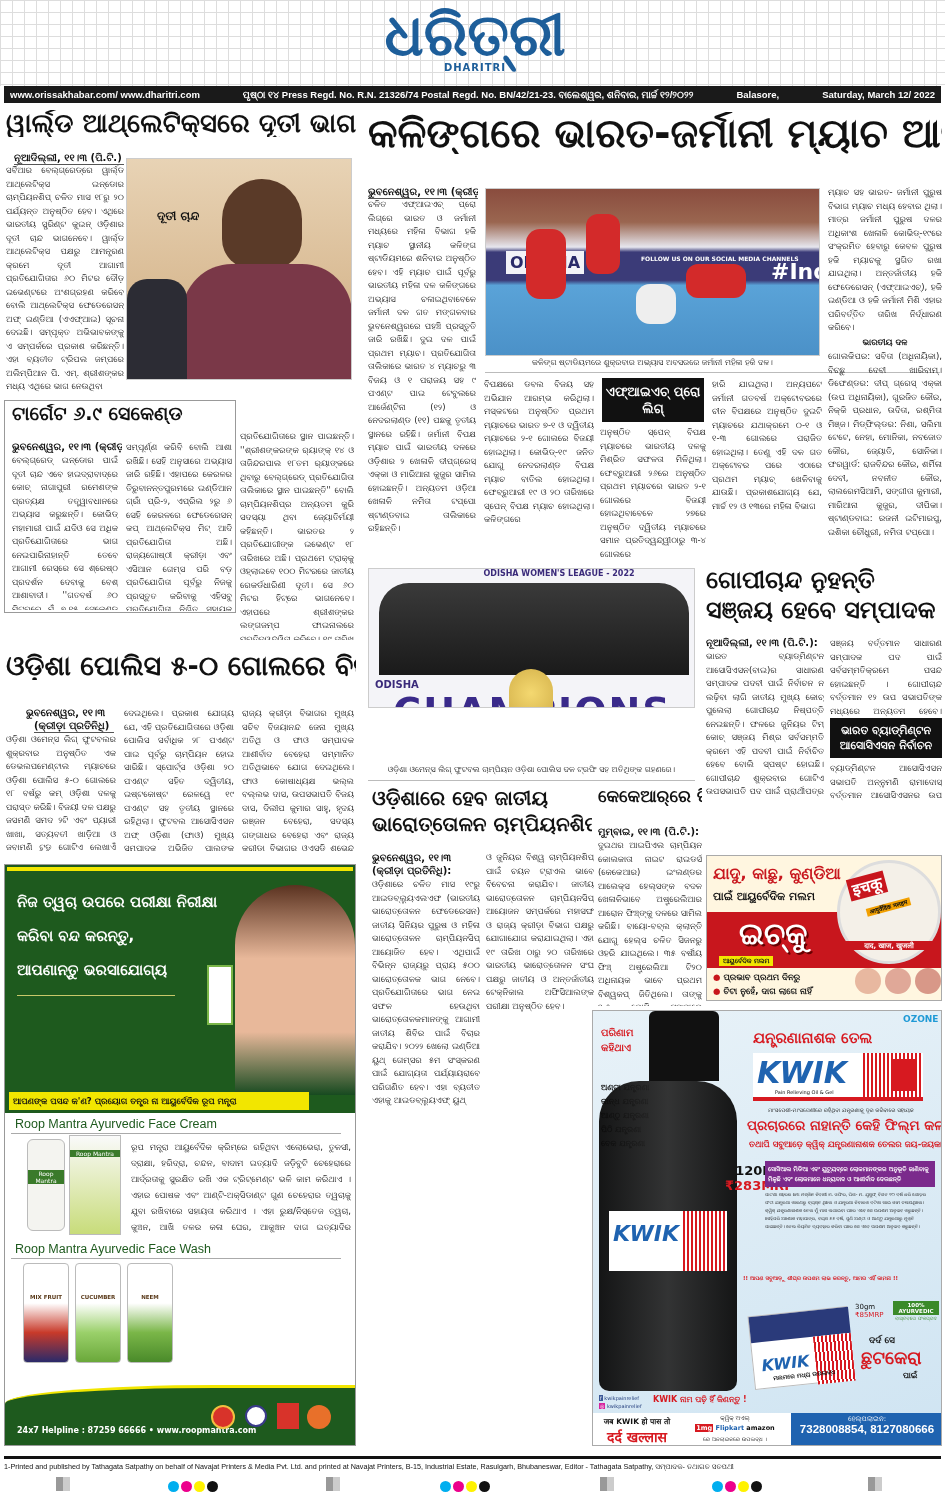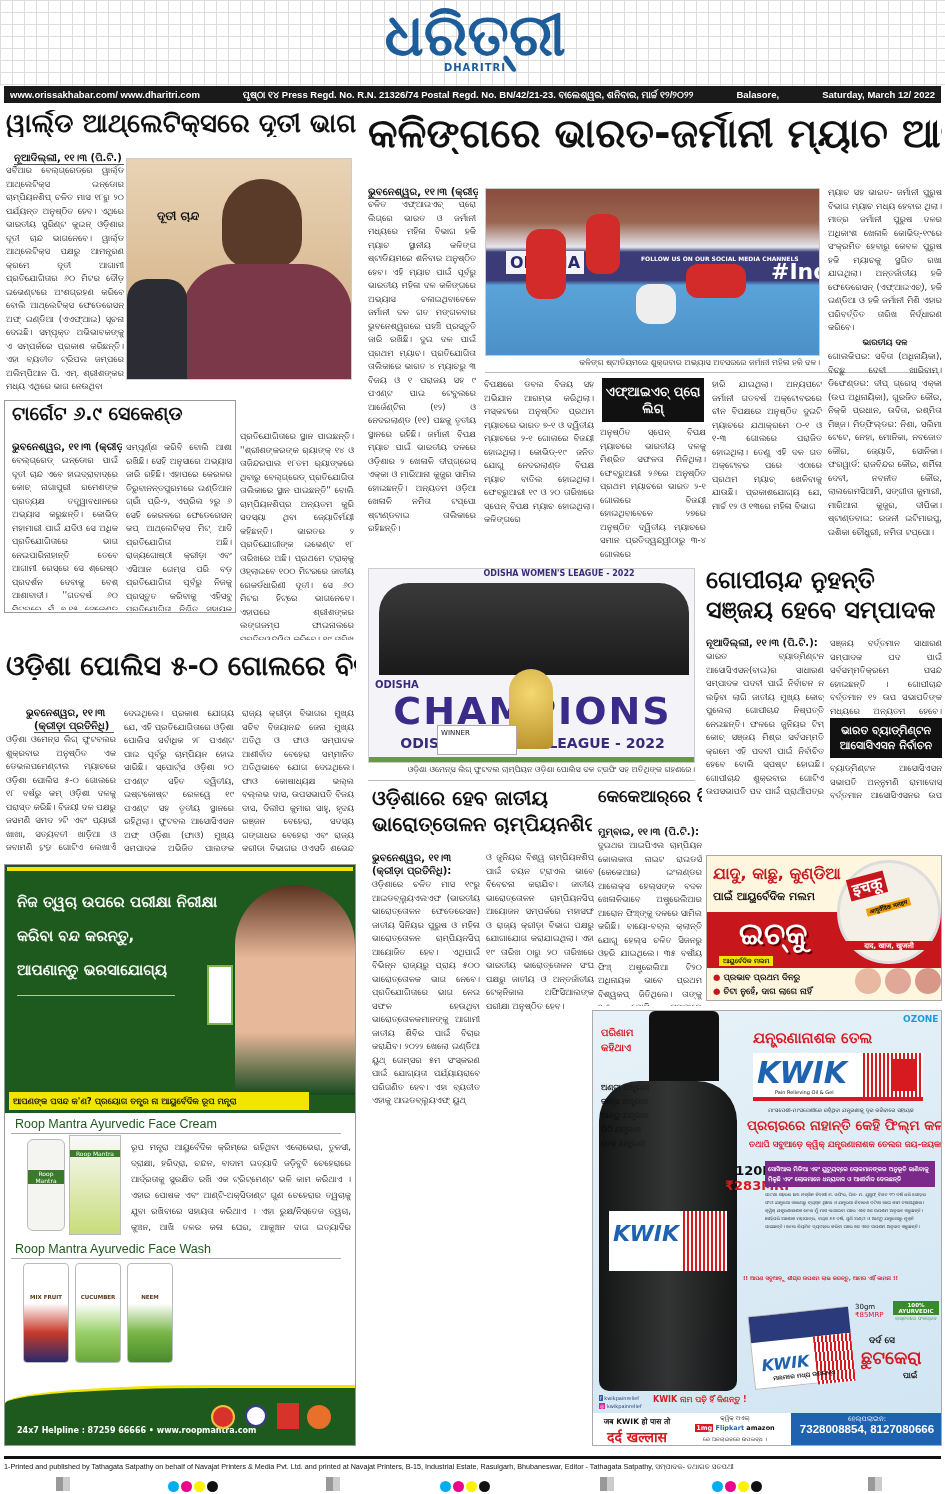--- a/index.html
+++ b/index.html
@@ -7,21 +7,21 @@
 .abs{position:absolute}
 .masthead{left:0;top:0;width:945px;height:86px;background-color:#fff;background-image:linear-gradient(#ddd 1px,transparent 1px),linear-gradient(90deg,#ddd 1px,transparent 1px);background-size:12px 12px}
 .logo{left:360px;top:2px;width:230px;height:82px;text-align:center}
 .logo .odia{font-size:58px;font-weight:bold;color:#1d5e9a;line-height:66px;font-family:"DejaVu Serif",serif}
 .logo .en{font-size:10px;font-weight:bold;color:#1d5e9a;letter-spacing:1px;margin-top:-6px}
 .infobar{left:4px;top:86px;width:937px;height:17px;background:#1a1a1a;color:#fff;font-family:"Liberation Sans",sans-serif;font-size:9.5px;font-weight:bold;display:flex;align-items:center;justify-content:space-between;padding:0 6px}
 .hl{font-family:"DejaVu Sans",sans-serif;font-weight:bold;color:#111;line-height:1.05;white-space:nowrap;overflow:hidden}
 .dateline{font-size:10px;font-weight:bold;white-space:nowrap;overflow:hidden}
 .body{font-size:8.5px;line-height:13.5px;color:#222;text-align:justify;overflow:hidden}
 .photo{overflow:hidden;border:1px solid #ccc}
-.caption{font-size:8px;text-align:right;color:#222;white-space:nowrap;overflow:hidden}
+.caption{font-size:8px;text-align:center;color:#222;white-space:nowrap;overflow:hidden}
 .rule{background:#bbb;height:1px}
 .boxhead{background:#111;color:#fff;font-weight:bold;text-align:center;display:flex;align-items:center;justify-content:center}
 .ad{overflow:hidden}
 .dot{width:11px;height:11px;border-radius:50%;display:inline-block;margin-right:2px}
 .sq{width:14px;height:14px;background:linear-gradient(90deg,#999 50%,#ccc 50%)}
 </style>
 </head>
 <body>
 
 <div class="abs masthead"></div>
@@ -76,21 +76,21 @@
 <div class="abs rule" style="left:485px;top:372px;width:455px;"></div>
 <div class="abs body" style="left:484px;top:378px;width:110px;height:190px;">ବିପକ୍ଷରେ ଡବଲ ବିଜୟ ସହ ଅଭିଯାନ ଆରମ୍ଭ କରିଥିଲା। ମସ୍କଟରେ ଅନୁଷ୍ଠିତ ପ୍ରଥମ ମ୍ୟାଚରେ ଭାରତ ୭-୧ ଓ ଦ୍ୱିତୀୟ ମ୍ୟାଚରେ ୨-୧ ଗୋଲରେ ବିଜୟୀ ହୋଇଥିଲା। କୋଭିଡ୍-୧୯ ଜନିତ ଯୋଗୁ ନେଦରଲାଣ୍ଡ ବିପକ୍ଷ ମ୍ୟାଚ ବାତିଲ ହୋଇଥିଲା। ଫେବ୍ରୁଆରୀ ୧୯ ଓ ୨୦ ତାରିଖରେ ସ୍ପେନ୍ ବିପକ୍ଷ ମ୍ୟାଚ ହୋଇଥିଲା। କଳିଙ୍ଗରେ</div>
 <div class="abs boxhead" style="left:602px;top:378px;width:102px;height:44px;font-size:13px;line-height:17px;padding:2px;">ଏଫ୍ଆଇଏଚ୍ ପ୍ରୋ ଲିଗ୍</div>
 <div class="abs body" style="left:600px;top:426px;width:106px;height:142px;">ଅନୁଷ୍ଠିତ ସ୍ପେନ୍ ବିପକ୍ଷ ମ୍ୟାଚରେ ଭାରତୀୟ ଦଳକୁ ମିଶ୍ରିତ ସଫଳତା ମିଳିଥିଲା। ଫେବ୍ରୁଆରୀ ୨୬ରେ ଅନୁଷ୍ଠିତ ପ୍ରଥମ ମ୍ୟାଚରେ ଭାରତ ୨-୧ ଗୋଲରେ ବିଜୟୀ ହୋଇଥିବାବେଳେ ୨୭ରେ ଅନୁଷ୍ଠିତ ଦ୍ୱିତୀୟ ମ୍ୟାଚରେ ସମାନ ପ୍ରତିଦ୍ୱନ୍ଦ୍ୱୀଠାରୁ ୩-୪ ଗୋଲରେ</div>
 <div class="abs body" style="left:712px;top:378px;width:110px;height:190px;">ହାରି ଯାଇଥିଲା। ଅନ୍ୟପଟେ ଜର୍ମାନୀ ଗତବର୍ଷ ଅକ୍ଟୋବରରେ ଚୀନ ବିପକ୍ଷରେ ଅନୁଷ୍ଠିତ ଦୁଇଟି ମ୍ୟାଚରେ ଯଥାକ୍ରମେ ୦-୧ ଓ ୧-୩ ଗୋଲରେ ପରାଜିତ ହୋଇଥିଲା। ତେଣୁ ଏହି ଦଳ ଗତ ଅକ୍ଟୋବର ପରେ ଏଠାରେ ପ୍ରଥମ ମ୍ୟାଚ୍ ଖେଳିବାକୁ ଯାଉଛି। ପ୍ରକାଶଯୋଗ୍ୟ ଯେ, ମାର୍ଚ୍ଚ ୧୨ ଓ ୧୩ରେ ମହିଳା ବିଭାଗ</div>
 <div class="abs body" style="left:828px;top:186px;width:114px;height:150px;">ମ୍ୟାଚ ସହ ଭାରତ- ଜର୍ମାନୀ ପୁରୁଷ ବିଭାଗ ମ୍ୟାଚ ମଧ୍ୟ ହେବାର ଥିଲା। ମାତ୍ର ଜର୍ମାନୀ ପୁରୁଷ ଦଳର ଅଧିକାଂଶ ଖେଳାଳି କୋଭିଡ୍-୧୯ରେ ସଂକ୍ରମିତ ହେବାରୁ କେବଳ ପୁରୁଷ ହକି ମ୍ୟାଚକୁ ସ୍ଥଗିତ ରଖା ଯାଇଥିଲା। ଅନ୍ତର୍ଜାତୀୟ ହକି ଫେଡେରେସନ୍ (ଏଫ୍ଆଇଏଚ୍), ହକି ଇଣ୍ଡିଆ ଓ ହକି ଜର୍ମାନୀ ମିଶି ଏହାର ପରିବର୍ତ୍ତିତ ତାରିଖ ନିର୍ଦ୍ଧାରଣ କରିବେ।</div>
 <div class="abs" style="left:828px;top:337px;width:114px;font-size:8.5px;font-weight:bold;text-align:center;">ଭାରତୀୟ ଦଳ</div>
 <div class="abs body" style="left:828px;top:350px;width:114px;height:218px;">ଗୋଲକିପର: ସବିତା (ଅଧିନାୟିକା), ବିଚ୍ଛୁ ଦେବୀ ଖାରିବାମ୍। ଡିଫେଣ୍ଡର: ଦୀପ୍ ଗ୍ରେସ୍ ଏକ୍କା (ଉପ ଅଧିନାୟିକା), ଗୁରଜିତ କୌର, ନିକ୍କି ପ୍ରଧାନ, ଉଦିତା, ରଶ୍ମିତା ମିଞ୍ଜ। ମିଡ୍‌ଫିଲ୍ଡର: ନିଶା, ସଲିମା ଟେଟେ, ନେହା, ମୋନିକା, ନବଜୋତ କୌର, ଜ୍ୟୋତି, ସୋନିକା। ଫରୱାର୍ଡ: ରାଜବିନ୍ଦର କୌର, ଶର୍ମିଳା ଦେବୀ, ନବନୀତ କୌର, ଲାଲରେମସିଆମି, ସଙ୍ଗୀତା କୁମାରୀ, ମାରିଆନା କୁଜୁର, ଦୀପିକା। ଷ୍ଟାଣ୍ଡବାଇ: ରଜନୀ ଇଟିମାରପୁ, ଇଶିକା ଚୌଧୁରୀ, ନମିତା ଟପ୍ପୋ।</div>
 <div class="abs body" style="left:828px;top:378px;width:0;height:0;"></div>
 
-<div class="abs photo" style="left:368px;top:568px;width:327px;height:195px;background:#f4f4f8;">
+<div class="abs photo" style="left:368px;top:568px;width:327px;height:140px;background:#f4f4f8;">
   <div style="position:absolute;left:100px;top:0;width:180px;font-size:8px;font-weight:bold;color:#3a2a7a;text-align:center;">ODISHA WOMEN'S LEAGUE - 2022</div>
   <div style="position:absolute;left:10px;top:14px;width:310px;height:92px;background:linear-gradient(180deg,#3a3a3a 0%,#1a1a1a 100%);border-radius:30px 30px 0 0;"></div>
   <div style="position:absolute;left:6px;top:110px;font-size:10px;font-weight:bold;color:#3a2a7a;">ODISHA</div>
   <div style="position:absolute;left:0;top:120px;width:327px;font-size:38px;font-weight:bold;color:#3a2a8a;text-align:center;letter-spacing:2px;">CHAMPIONS</div>
   <div style="position:absolute;left:0;top:166px;width:327px;font-size:14px;font-weight:bold;color:#3a2a7a;text-align:center;">ODISHA WOMEN'S LEAGUE - 2022</div>
   <div style="position:absolute;left:140px;top:100px;width:44px;height:80px;background:radial-gradient(circle at 50% 30%,#f4d870,#b8902a);border-radius:22px 22px 6px 6px;"></div>
   <div style="position:absolute;left:68px;top:156px;width:80px;height:30px;background:#fff;border:1px solid #aaa;font-size:7px;padding:3px;">WINNER</div>
   <div style="position:absolute;left:0;top:188px;width:327px;height:7px;background:#6a9a3a;"></div>
 </div>
 <div class="abs caption" style="left:368px;top:765px;width:327px;">ଓଡ଼ିଶା ଓମେନ୍ସ ଲିଗ୍ ଫୁଟବଲ ଚାମ୍ପିୟନ ଓଡ଼ିଶା ପୋଲିସ ଦଳ ଟ୍ରଫି ସହ ଅତିଥିଙ୍କ ଗହଣରେ।</div>

